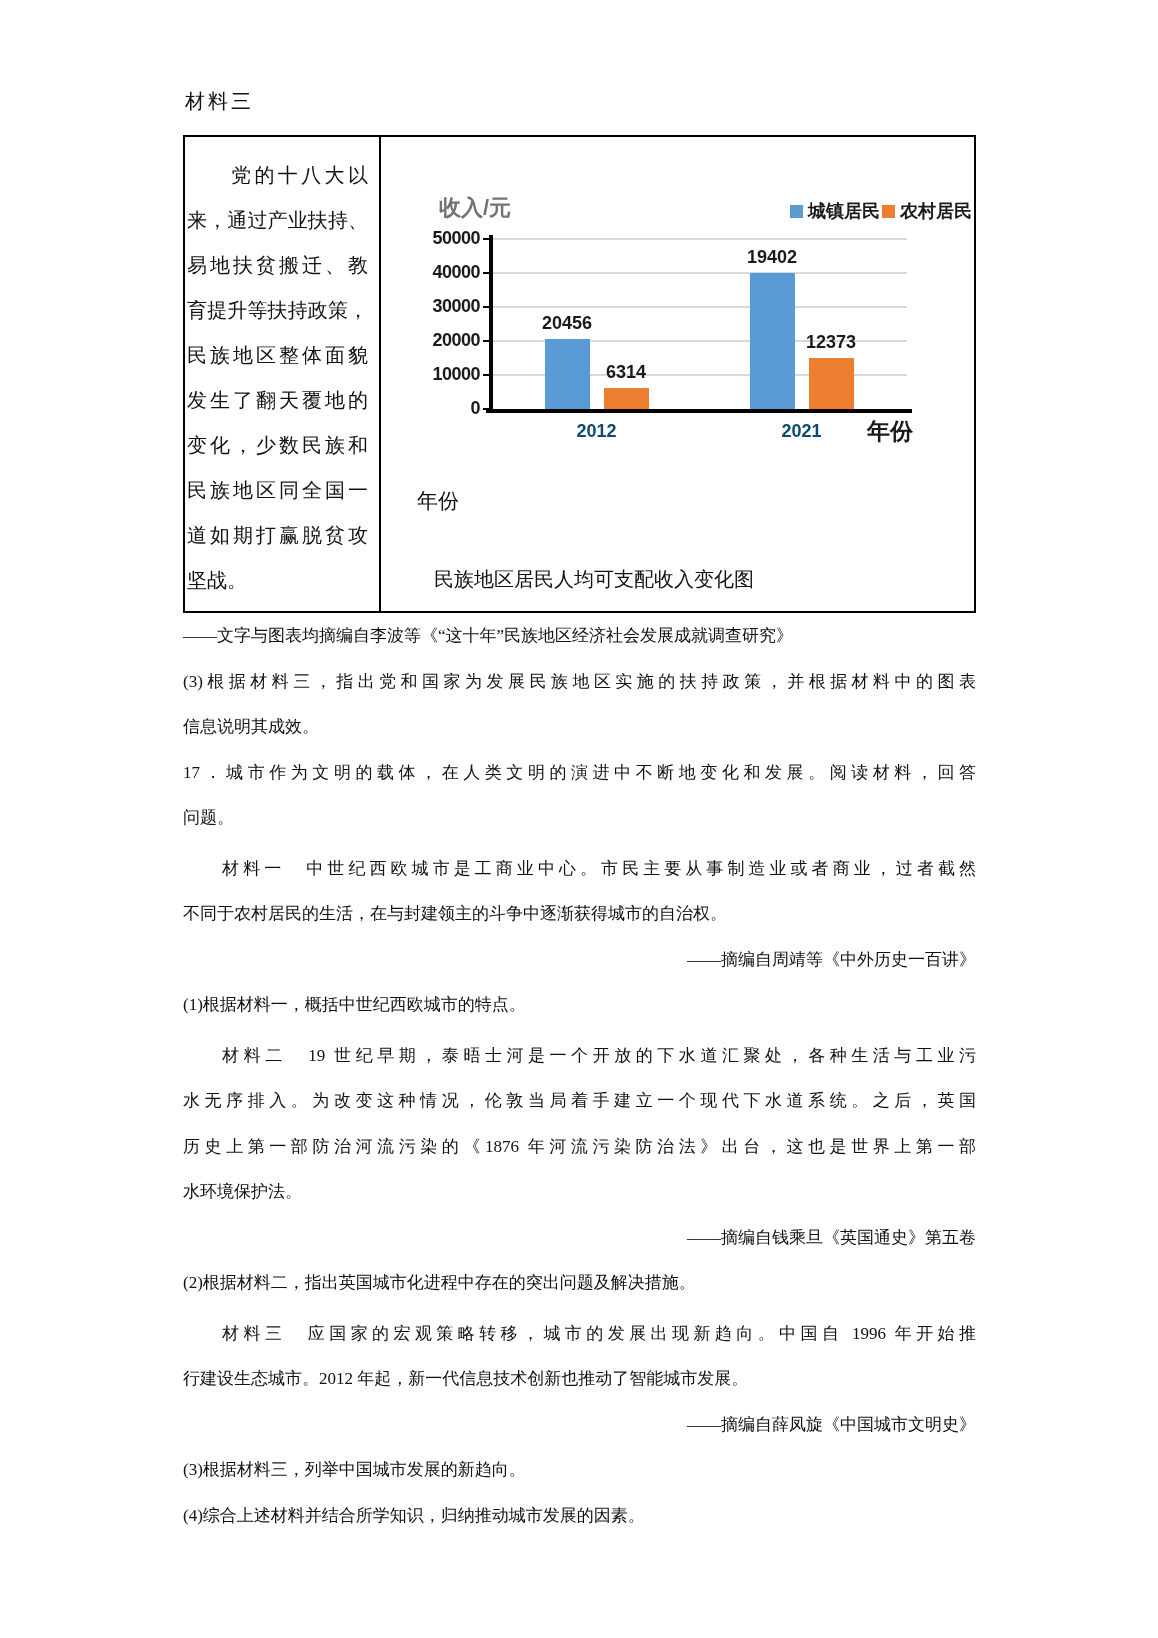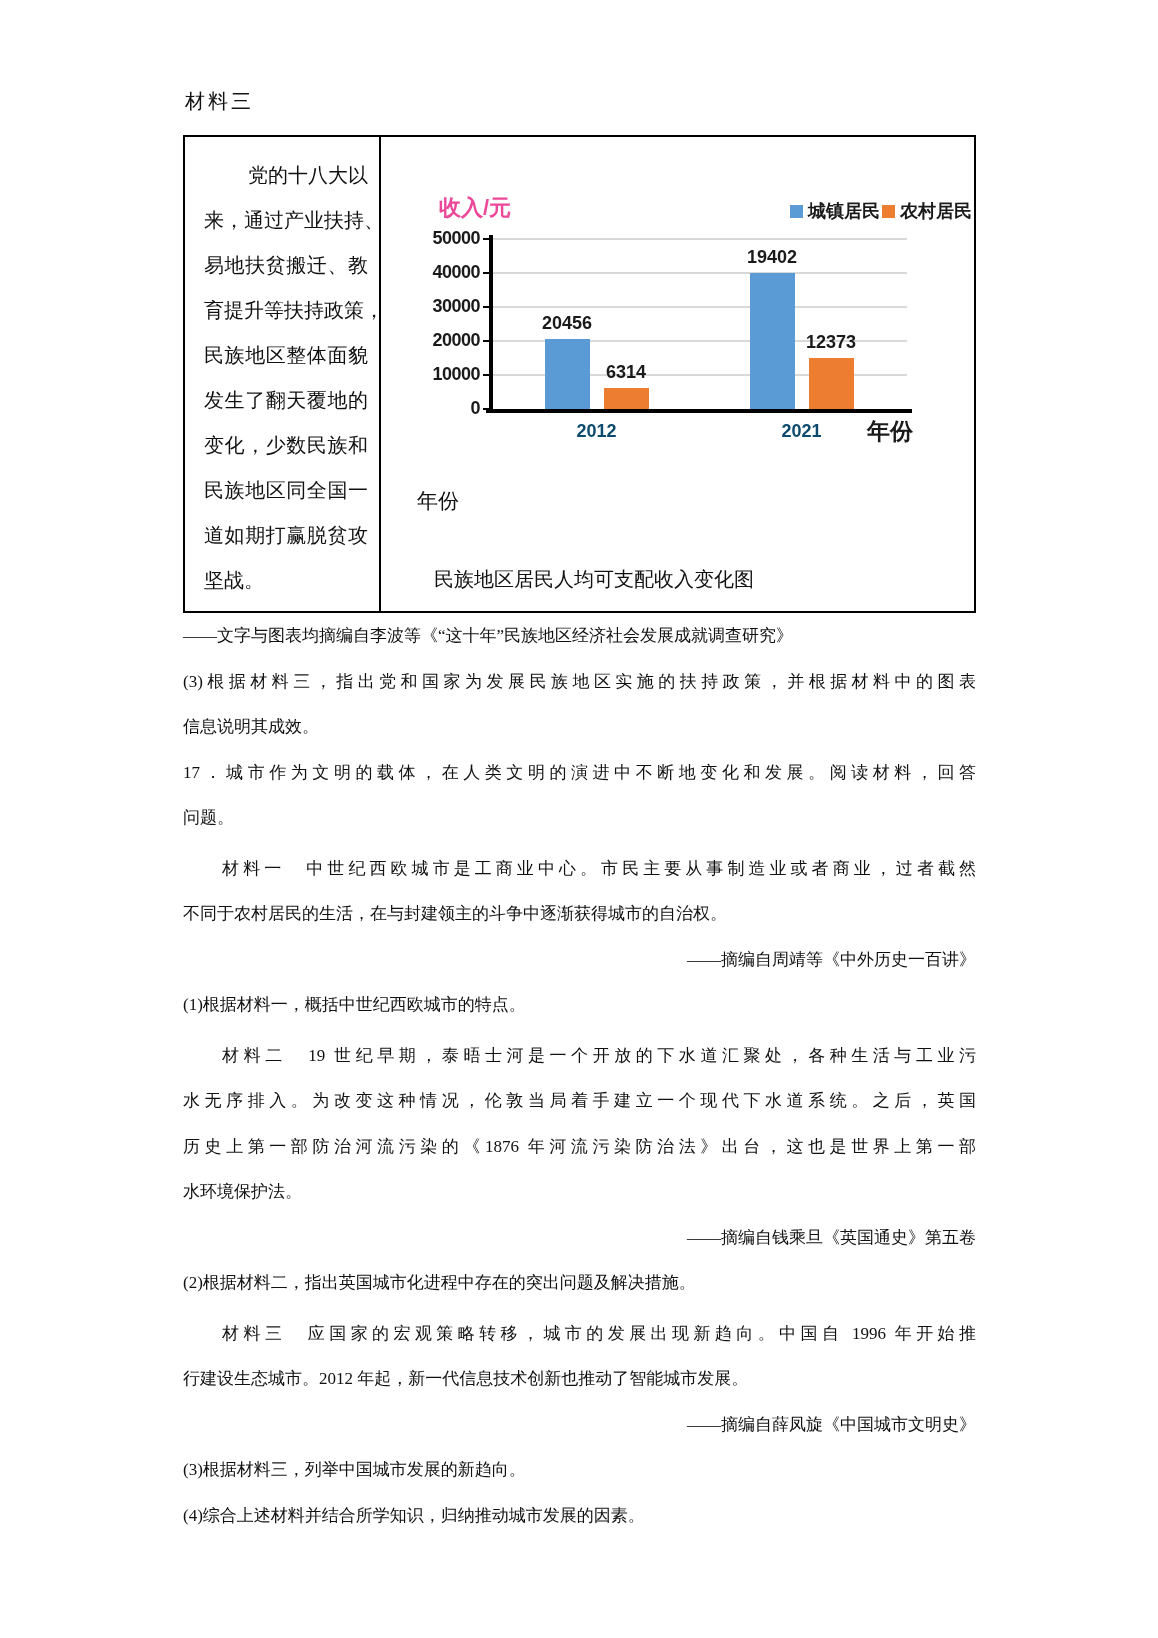--- a/index.html
+++ b/index.html
@@ -7,27 +7,27 @@
     position:relative;width:1158px;height:1638px;background:#ffffff;
     font-family:"Liberation Serif",serif;color:#111;overflow:hidden;
   }
   .material-label{position:absolute;left:185px;top:88px;font-size:20px;letter-spacing:3px;}
   .material-box{
     position:absolute;left:183px;top:135px;width:793px;height:478px;
     border:2px solid #000;box-sizing:border-box;display:flex;
   }
   .cell-left{
     width:196px;border-right:2px solid #000;box-sizing:border-box;
-    padding:16px 11px 0 19px;font-size:20px;
+    padding:16px 11px 0 2px;font-size:20px;
   }
   .mline{height:45px;line-height:45px;text-align:justify;text-align-last:justify;white-space:nowrap;}
   .mline:first-child{text-indent:2.2em;}
   .mline:last-child{text-align-last:left;}
   .cell-right{position:relative;flex:1;font-family:"Liberation Sans",sans-serif;}
-  .chart-ylabel{position:absolute;left:58px;top:56px;font-size:22px;font-weight:bold;color:#ec4899;}
+  .chart-ylabel{position:absolute;left:58px;top:56px;font-size:22px;font-weight:bold;color:#737373;}
   .legend{position:absolute;right:2px;top:62px;display:flex;align-items:center;gap:2px;
     font-size:18px;font-weight:bold;color:#1a1a1a;}
   .legend-item{display:flex;align-items:center;}
   .legend-swatch{display:inline-block;width:13px;height:13px;margin-right:5px;}
   .gridline{position:absolute;height:1.5px;background:#d9d9d9;}
   .ytick{position:absolute;width:70px;text-align:right;font-size:18px;font-weight:bold;letter-spacing:-0.5px;color:#1a1a1a;}
   .tickmark{position:absolute;width:8px;height:2.5px;background:#000;}
   .bar{position:absolute;}
   .bar-label{position:absolute;width:90px;text-align:center;font-size:18px;font-weight:bold;color:#1a1a1a;}
   .xtick{position:absolute;width:90px;text-align:center;font-size:18px;font-weight:bold;color:#0c4a6e;}

